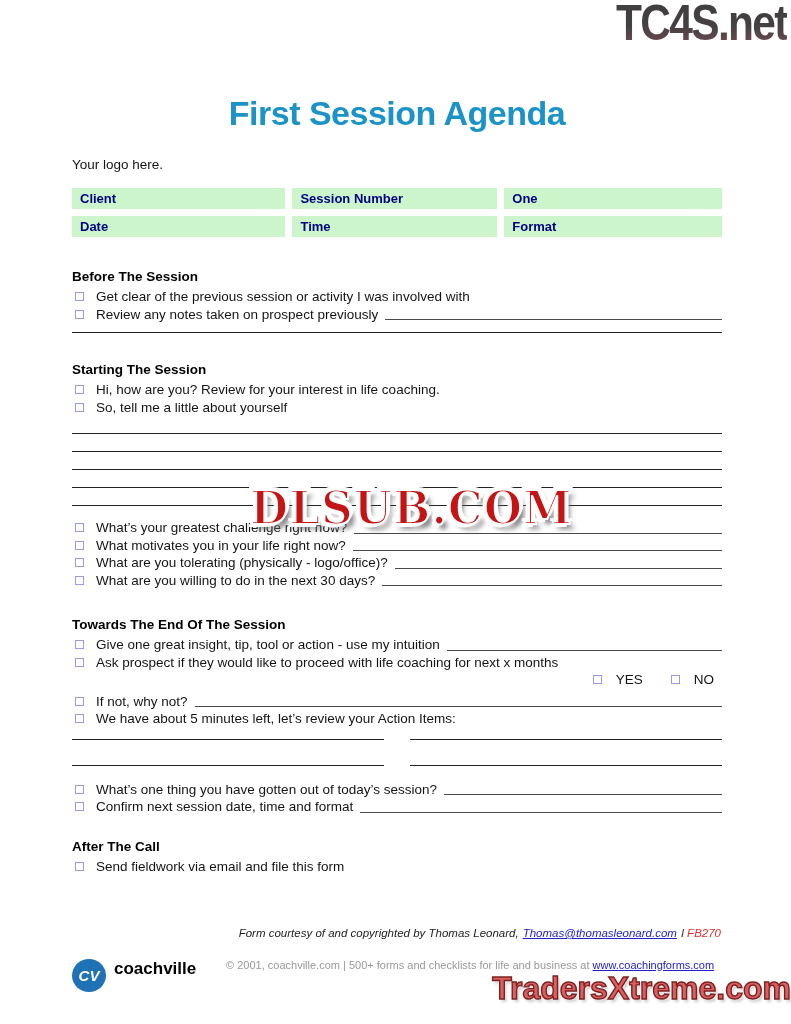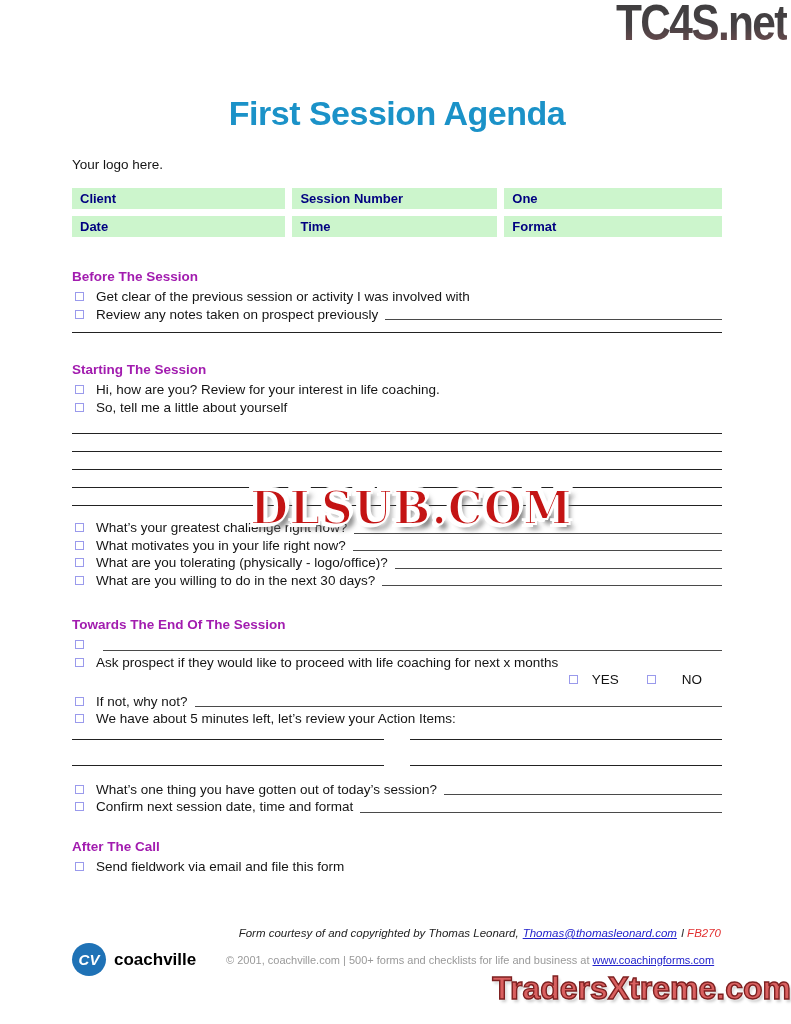--- a/index.html
+++ b/index.html
@@ -40,59 +40,59 @@
     font-size:34px; font-weight:bold; letter-spacing:-.5px; color:#1b92c8;
   }
   .logo-ph{margin-top:24px; font-size:13.5px;}
 
   .info-table{margin-top:16px; display:grid; grid-template-columns:1fr .96fr 1.02fr; gap:7px;}
   .info-cell{
     background:#ccf5cc; color:#000080; font-weight:bold; font-size:13px;
     padding:3px 0 3px 8px; height:15px; line-height:15px;
   }
 
-  .section-heading{color:#a21caf; font-weight:bold; font-size:13.5px; line-height:16px; margin:0 0 3px 0;}
+  .section-heading{color:#000000; font-weight:bold; font-size:13.5px; line-height:16px; margin:0 0 3px 0;}
   .item{display:flex; align-items:center; height:17.5px; font-size:13.5px;}
   .cb{
     width:7px; height:7px; border:1px solid #9a9aec; background:#fff;
     flex:none; margin:0 12px 0 3px;
   }
   .cb.sm{margin:0 14px 0 0;}
   .item-label{white-space:nowrap;}
   .fill-line{flex:1; border-bottom:1.5px solid #4a4a4a; height:11px; margin-left:7px; min-width:30px;}
 
   .rule{border-bottom:1.6px solid #222; height:17px;}
   .rule-set .rule:first-child{height:11px;}
 
   .sec-before{margin-top:32px;}
   .rule-after-before{margin-top:9px; height:0; border-bottom:1.6px solid #222;}
   .sec-starting{margin-top:29px;}
   .rule-set{margin-top:6px;}
   .question-group{margin-top:13px;}
   .sec-towards{margin-top:28px;}
   .yesno{display:flex; justify-content:flex-end; align-items:center; height:17.5px; font-size:13.5px; padding-right:8px;}
   .yesno .lbl-yes{margin:0 28px 0 0;}
-  .yesno .lbl-no{margin:12px;text-align:center;}
+  .yesno .lbl-no{margin:0;text-align:center;}
   .followups{margin-top:4px;}
   .action-grid{display:grid; grid-template-columns:1fr 1fr; column-gap:26px;}
   .action-line{border-bottom:1.6px solid #222; height:25px;}
   .action-line:nth-child(-n+2){height:11px;}
   .closing-items{margin-top:15px;}
   .sec-after{margin-top:23px;}
 
   .credit{
     margin-top:52px; text-align:right; font-style:italic; font-size:11.5px; color:#222;
     padding-right:1px;
   }
   .credit a{color:#2222cc;}
   .credit .sep{margin:0 3px 0 4px; color:#333;}
   .credit .code{color:#e23030;}
   .credit .lead{margin-right:4px;}
 
-  .footer-row{display:flex; align-items:center; margin-top:4px;}
+  .footer-row{display:flex; align-items:flex-start; margin-top:20px;}
   .cv-badge{
     width:34px; height:33px; border-radius:50%; background:#1f72b6; color:#fff;
     font-weight:bold; font-style:italic; font-size:15px;
     display:flex; align-items:center; justify-content:center; flex:none;
   }
   .brand-name{font-weight:bold; font-size:17px; margin-left:8px; color:#000;}
   .copyright{flex:1; text-align:center; color:#999; font-size:11px; padding-left:22px;}
   .copyright a{color:#2222cc; margin-left:3px;}
 </style>
 </head>
@@ -173,20 +173,21 @@
           <span class="item-label">What are you willing to do in the next 30 days?</span>
           <span class="fill-line"></span>
         </div>
       </div>
     </div>
 
     <div class="sec-towards">
       <div class="section-heading">Towards The End Of The Session</div>
       <div class="item">
         <span class="cb"></span>
+        <span class="item-label">Give one great insight, tip, tool or action - use my intuition</span>
         <span class="fill-line"></span>
       </div>
       <div class="item">
         <span class="cb"></span>
         <span class="item-label">Ask prospect if they would like to proceed with life coaching for next x months</span>
       </div>
 
       <div class="yesno">
         <span class="cb sm"></span>
         <span class="lbl-yes">YES</span>

